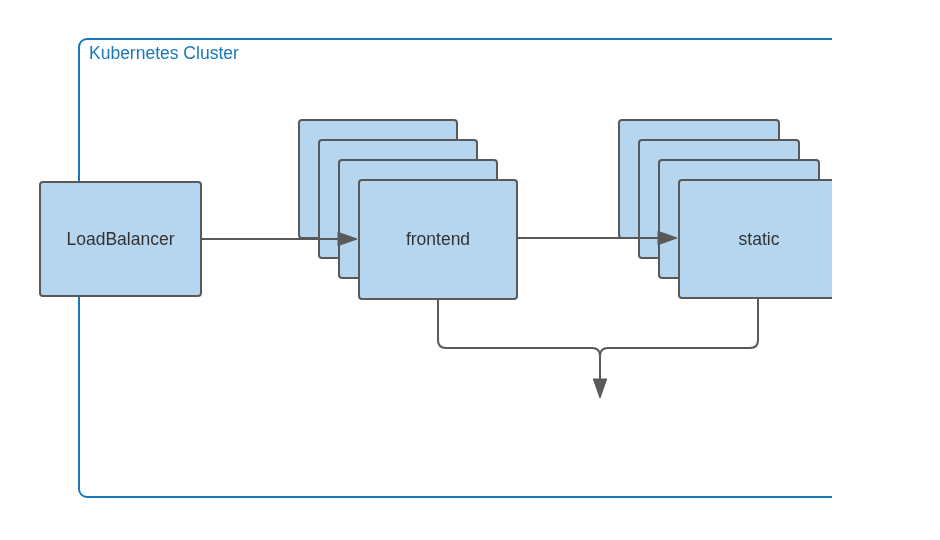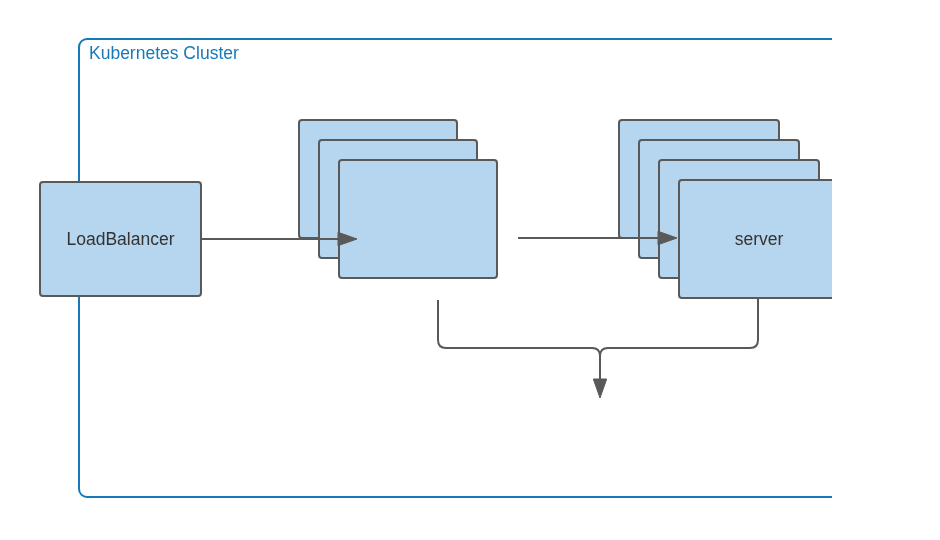--- a/index.html
+++ b/index.html
@@ -39,26 +39,29 @@
     <div class="cluster-label">Kubernetes Cluster</div>
   </div>
 
   <div class="node" style="left:39px; top:181px; width:163px; height:116px;">
     <span>LoadBalancer</span>
   </div>
 
   <div class="node stack-box" style="left:298px; top:119px; width:160px; height:120px;"></div>
   <div class="node stack-box" style="left:318px; top:139px; width:160px; height:120px;"></div>
   <div class="node stack-box" style="left:338px; top:159px; width:160px; height:120px;"></div>
+  <div class="node" style="left:358px; top:179px; width:160px; height:121px;">
+    <span>frontend</span>
+  </div>
 
   <div class="node stack-box" style="left:618px; top:119px; width:162px; height:120px;"></div>
   <div class="node stack-box" style="left:638px; top:139px; width:162px; height:120px;"></div>
   <div class="node stack-box" style="left:658px; top:159px; width:162px; height:120px;"></div>
   <div class="node" style="left:678px; top:179px; width:162px; height:120px;">
-    <span>server</span>
+    <span>static</span>
   </div>
 
 
   <svg class="edges" viewBox="0 0 940 540" xmlns="http://www.w3.org/2000/svg">
 
     <g>
       <line x1="202" y1="239" x2="339" y2="239"></line>
       <polygon points="357,239 338,232.3 338,245.7"></polygon>
     </g>
 

